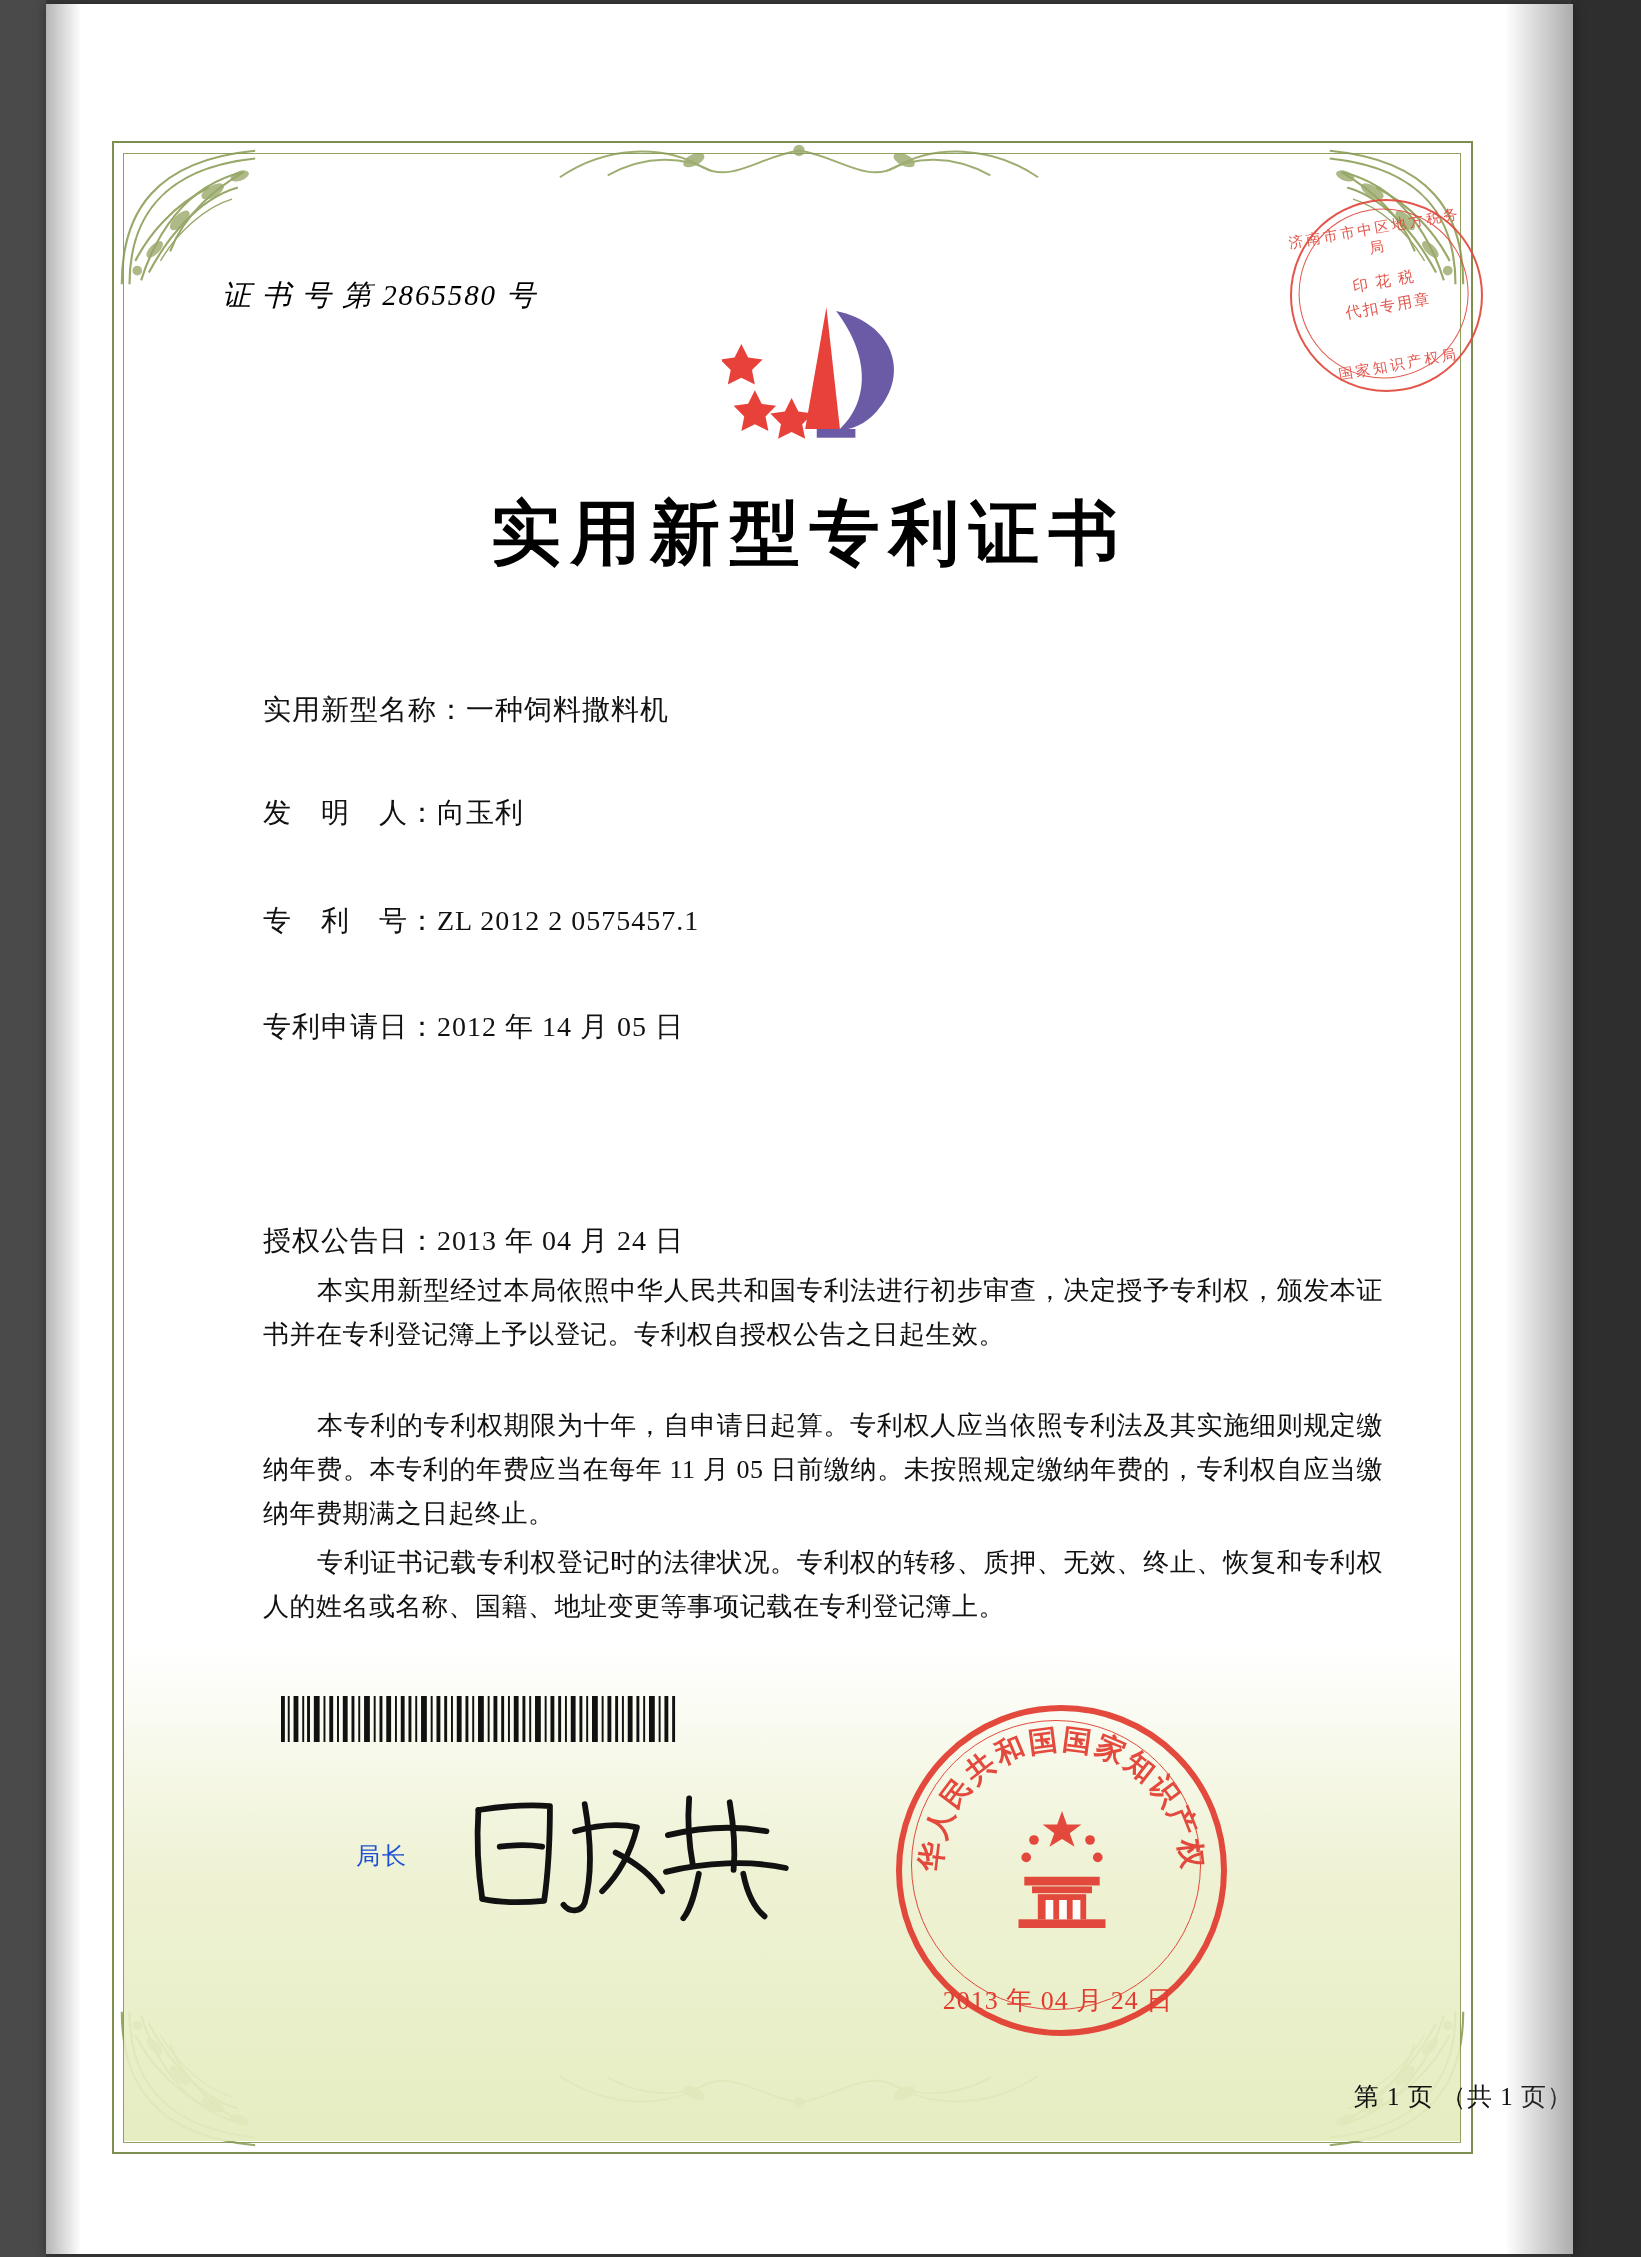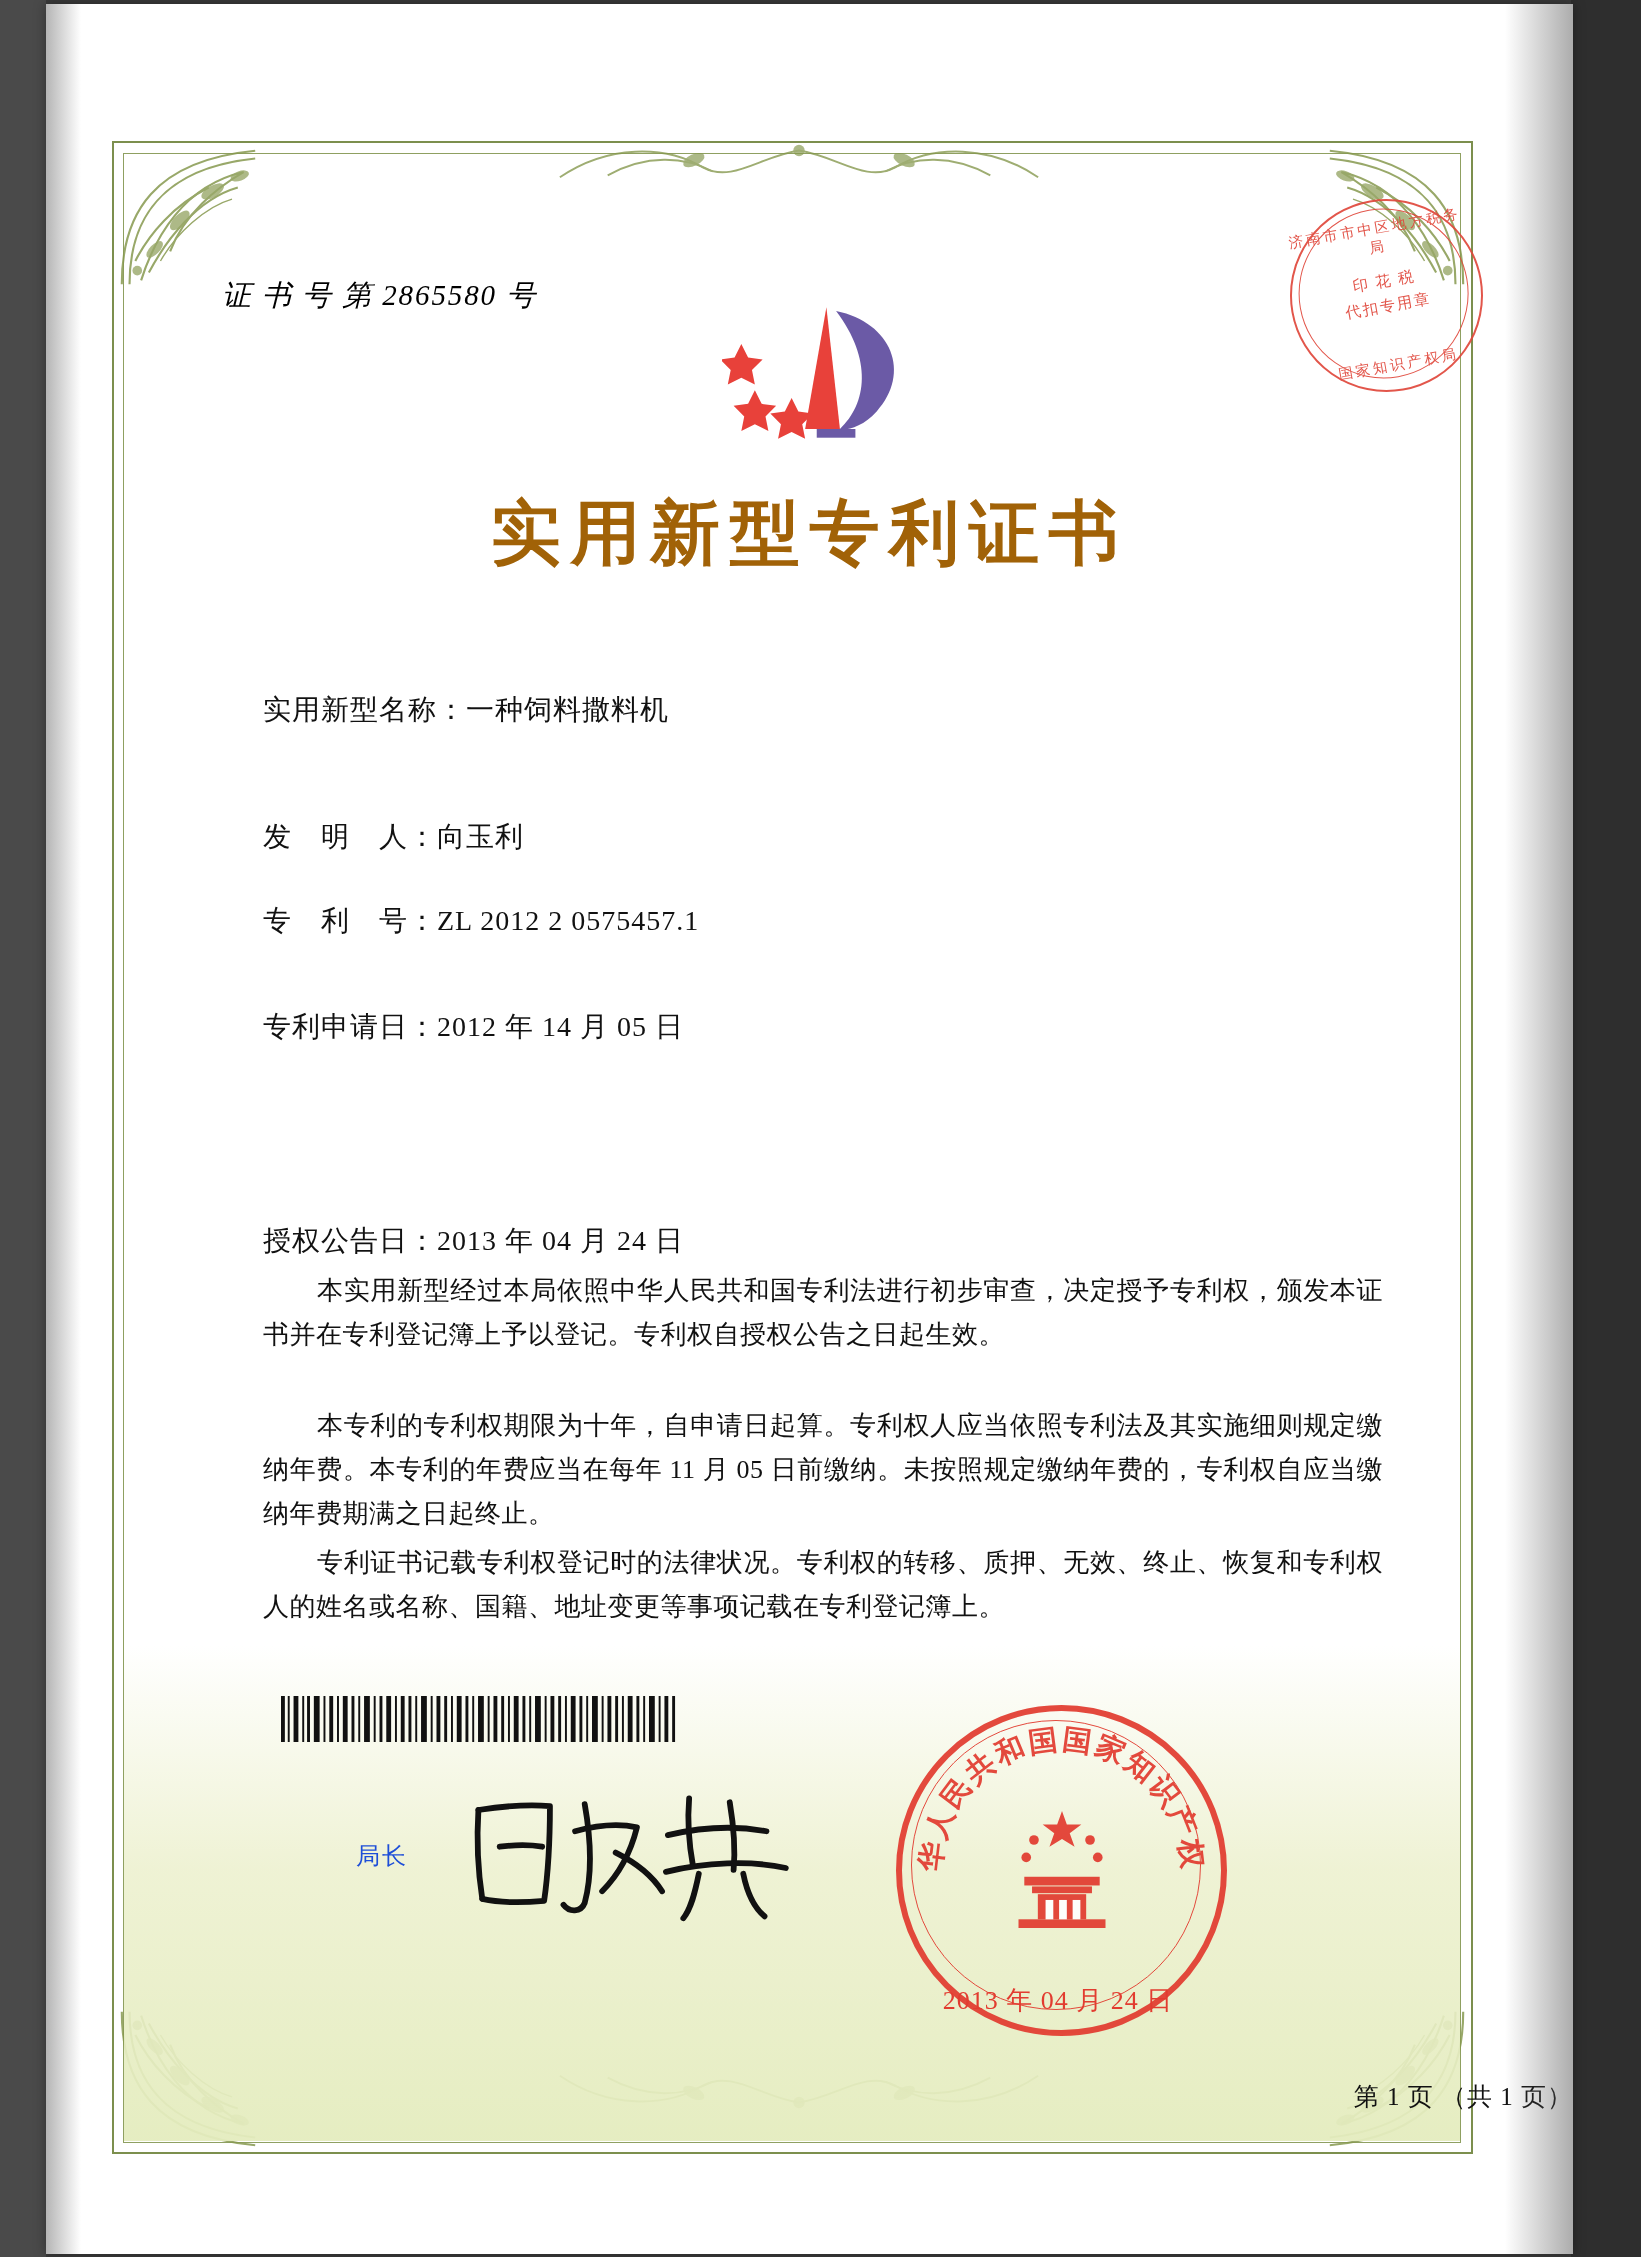--- a/index.html
+++ b/index.html
@@ -156,35 +156,35 @@
   .tax-stamp .mid2 { top: 95px; }
 
   .title {
     position: absolute;
     left: 0; top: 483px;
     width: 1527px;
     text-align: center;
     font-size: 70px;
     font-weight: bold;
     letter-spacing: 9.7px;
-    color: #a16207;
+    color: #000000;
     font-family: "Liberation Serif", serif;
   }
 
   
   .field {
     position: absolute;
     left: 217px;
     font-size: 28px;
     color: #111;
     white-space: nowrap;
     letter-spacing: 1px;
   }
   .f1 { top: 687px; }
-  .f2 { top: 790px; margin-top: 24px; }
+  .f2 { top: 790px; }
   .f3 { top: 898px; font-family: Liberation Serif, serif; }
   .f4 { top: 1004px; }
   .f5 { top: 1112px; }
   .f6 { top: 1218px; }
 
   
   .para {
     position: absolute;
     left: 217px;
     width: 1120px;

